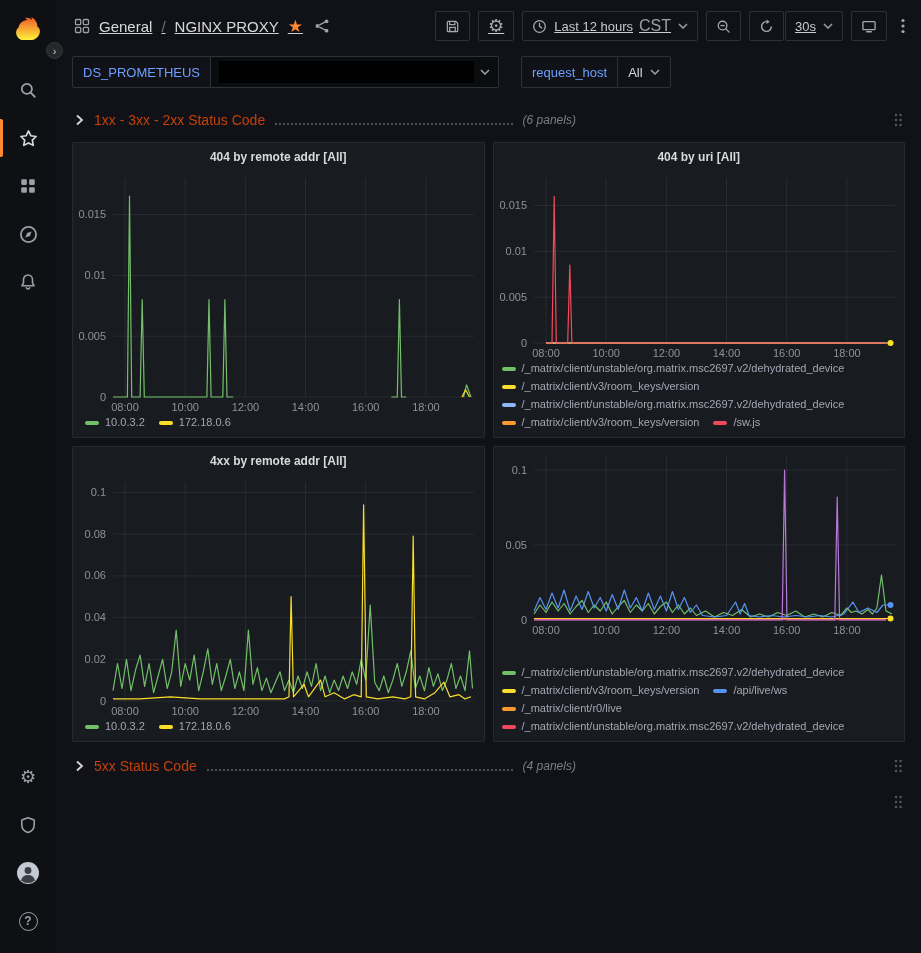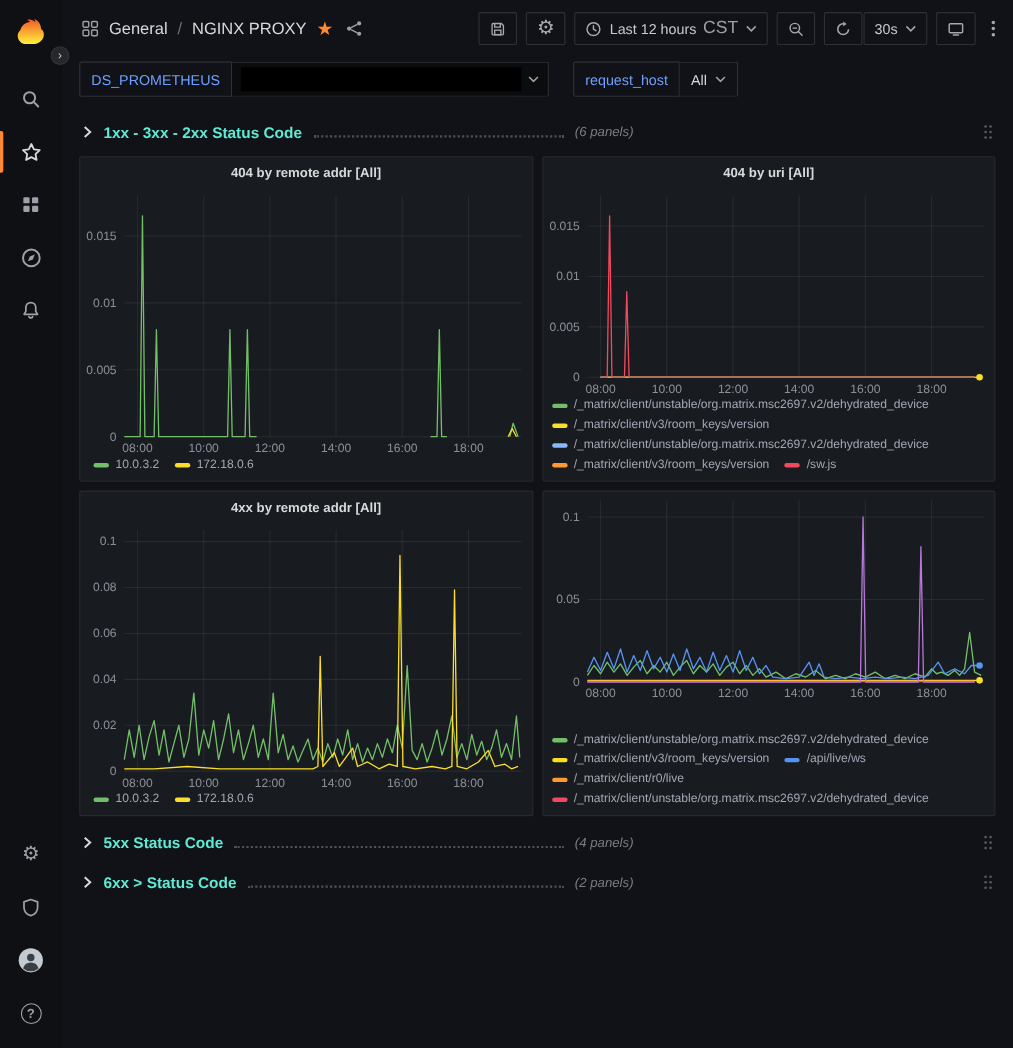--- a/index.html
+++ b/index.html
@@ -23,21 +23,21 @@
     background:#ff8833; border-radius:0 2px 2px 0; }
   .side-bottom{ margin-top:auto; display:flex; flex-direction:column; align-items:center; }
   .gear-glyph{ font-family:"DejaVu Sans", sans-serif; font-size:18px; line-height:1; }
   .help-circle{ width:19px; height:19px; border:1.5px solid #9da0a8; border-radius:50%;
     display:flex; align-items:center; justify-content:center; font-size:12px; font-weight:700; color:#9da0a8;}
   .expand-pill{ position:absolute; left:46px; top:42px; width:17px; height:17px; border-radius:50%;
     background:#26272b; border:1px solid #36383d; color:#c7c9cf; display:flex; align-items:center; justify-content:center;
     font-size:11px; cursor:pointer; z-index:11; }
   
   .main{ margin-left:56px; height:100%; display:flex; flex-direction:column; }
-  .topbar{ height:52px; flex:none; display:flex; align-items:center; gap:8px; padding:0 10px 0 18px; }
+  .topbar{ height:52px; flex:none; display:flex; align-items:center; gap:8px; padding:0 10px 0 18px;text-decoration:underline; }
   .crumb{ display:flex; align-items:center; gap:9px; font-size:15px; color:#d8d9da; }
   .crumb .sep{ color:#6e7076; }
   .crumb .icon{ color:#9da0a8; display:flex; }
   .fav-star{ color:#ff8833; font-size:17px; line-height:1; cursor:pointer; }
   .share-ic{ color:#9da0a8; display:flex; cursor:pointer; margin-left:2px; }
   .tb-right{ margin-left:auto; display:flex; align-items:center; gap:8px; }
   .btn{ display:flex; align-items:center; gap:7px; height:30px; padding:0 9px;
     border:1px solid rgba(204,204,220,0.16); border-radius:2px; background:transparent;
     color:#c7c9cf; font-size:13px; cursor:pointer; white-space:nowrap; }
   .btn .bicon{ display:flex; color:#a5a8ae; }
@@ -54,21 +54,21 @@
   .var-black{ flex:1; height:22px; background:#000; }
   .var-value{ height:32px; display:flex; align-items:center; gap:7px; padding:0 10px;
     border:1px solid #2c3235; border-left:none; border-radius:0 2px 2px 0; background:#111217;
     color:#d8d9da; font-size:13px; cursor:pointer; }
   .chev{ color:#9da0a8; display:flex; }
   
   .dash{ flex:1; padding:0 16px; overflow:hidden; }
   .row-header{ display:flex; align-items:center; height:28px; margin:8px 0; cursor:pointer; }
   .row-left{ display:flex; align-items:center; min-width:0; width:60.5%; }
   .row-chev{ color:#d8d9da; display:flex; flex:none; width:14px; justify-content:center;}
-  .row-title{ font-size:14px; font-weight:700; color:#5eead4; margin-left:8px; white-space:nowrap; }
+  .row-title{ font-size:14px; font-weight:400; color:#c2410c; margin-left:8px; white-space:nowrap; }
   .dots{ flex:1; height:0; border-top:2px dotted #4c5057; margin:8px 10px 0; }
   .row-count{ font-style:italic; font-size:12px; color:#797d84; white-space:nowrap; }
   .drag{ margin-left:auto; color:#565a61; display:flex; cursor:grab; padding-right:2px;}
   .grid{ display:grid; grid-template-columns:1fr 1fr; gap:8px; margin:2px 0 10px; }
   .panel{ background:#181b1f; border:1px solid rgba(204,204,220,0.09); border-radius:2px;
     height:296px; display:flex; flex-direction:column; overflow:hidden;text-align:right; }
   .p-title{ height:27px; flex:none; display:flex; align-items:center; justify-content:center;
     font-size:12px; font-weight:600; color:#d8d9da; cursor:pointer; }
   .chart{ flex:1; min-height:0; cursor:crosshair; }
   .legend{ flex:none; display:flex; flex-wrap:wrap; align-items:center; column-gap:14px; row-gap:5px;
@@ -519,30 +519,20 @@
             <circle cx="7.5" cy="3" r="1.2" fill="currentColor"></circle>
           <circle cx="3" cy="8" r="1.2" fill="currentColor"></circle>
             <circle cx="7.5" cy="8" r="1.2" fill="currentColor"></circle>
           <circle cx="3" cy="13" r="1.2" fill="currentColor"></circle>
             <circle cx="7.5" cy="13" r="1.2" fill="currentColor"></circle>
         </svg>
       </span>
     </div>
 
     <div class="row-header">
-      <div class="row-left">
-        <span class="row-chev">
-          <svg width="9" height="12" viewBox="0 0 9 12">
-              <path d="M2 1.5l5 4.5-5 4.5" fill="none" stroke="currentColor" stroke-width="1.8"></path>
-            </svg>
-        </span>
-        <span class="row-title">6xx &gt; Status Code</span>
-        <span class="dots"></span>
-        <span class="row-count">(2 panels)</span>
-      </div>
       <span class="drag">
         <svg width="10" height="16" viewBox="0 0 10 16">
           <circle cx="3" cy="3" r="1.2" fill="currentColor"></circle>
             <circle cx="7.5" cy="3" r="1.2" fill="currentColor"></circle>
           <circle cx="3" cy="8" r="1.2" fill="currentColor"></circle>
             <circle cx="7.5" cy="8" r="1.2" fill="currentColor"></circle>
           <circle cx="3" cy="13" r="1.2" fill="currentColor"></circle>
             <circle cx="7.5" cy="13" r="1.2" fill="currentColor"></circle>
         </svg>
       </span>

